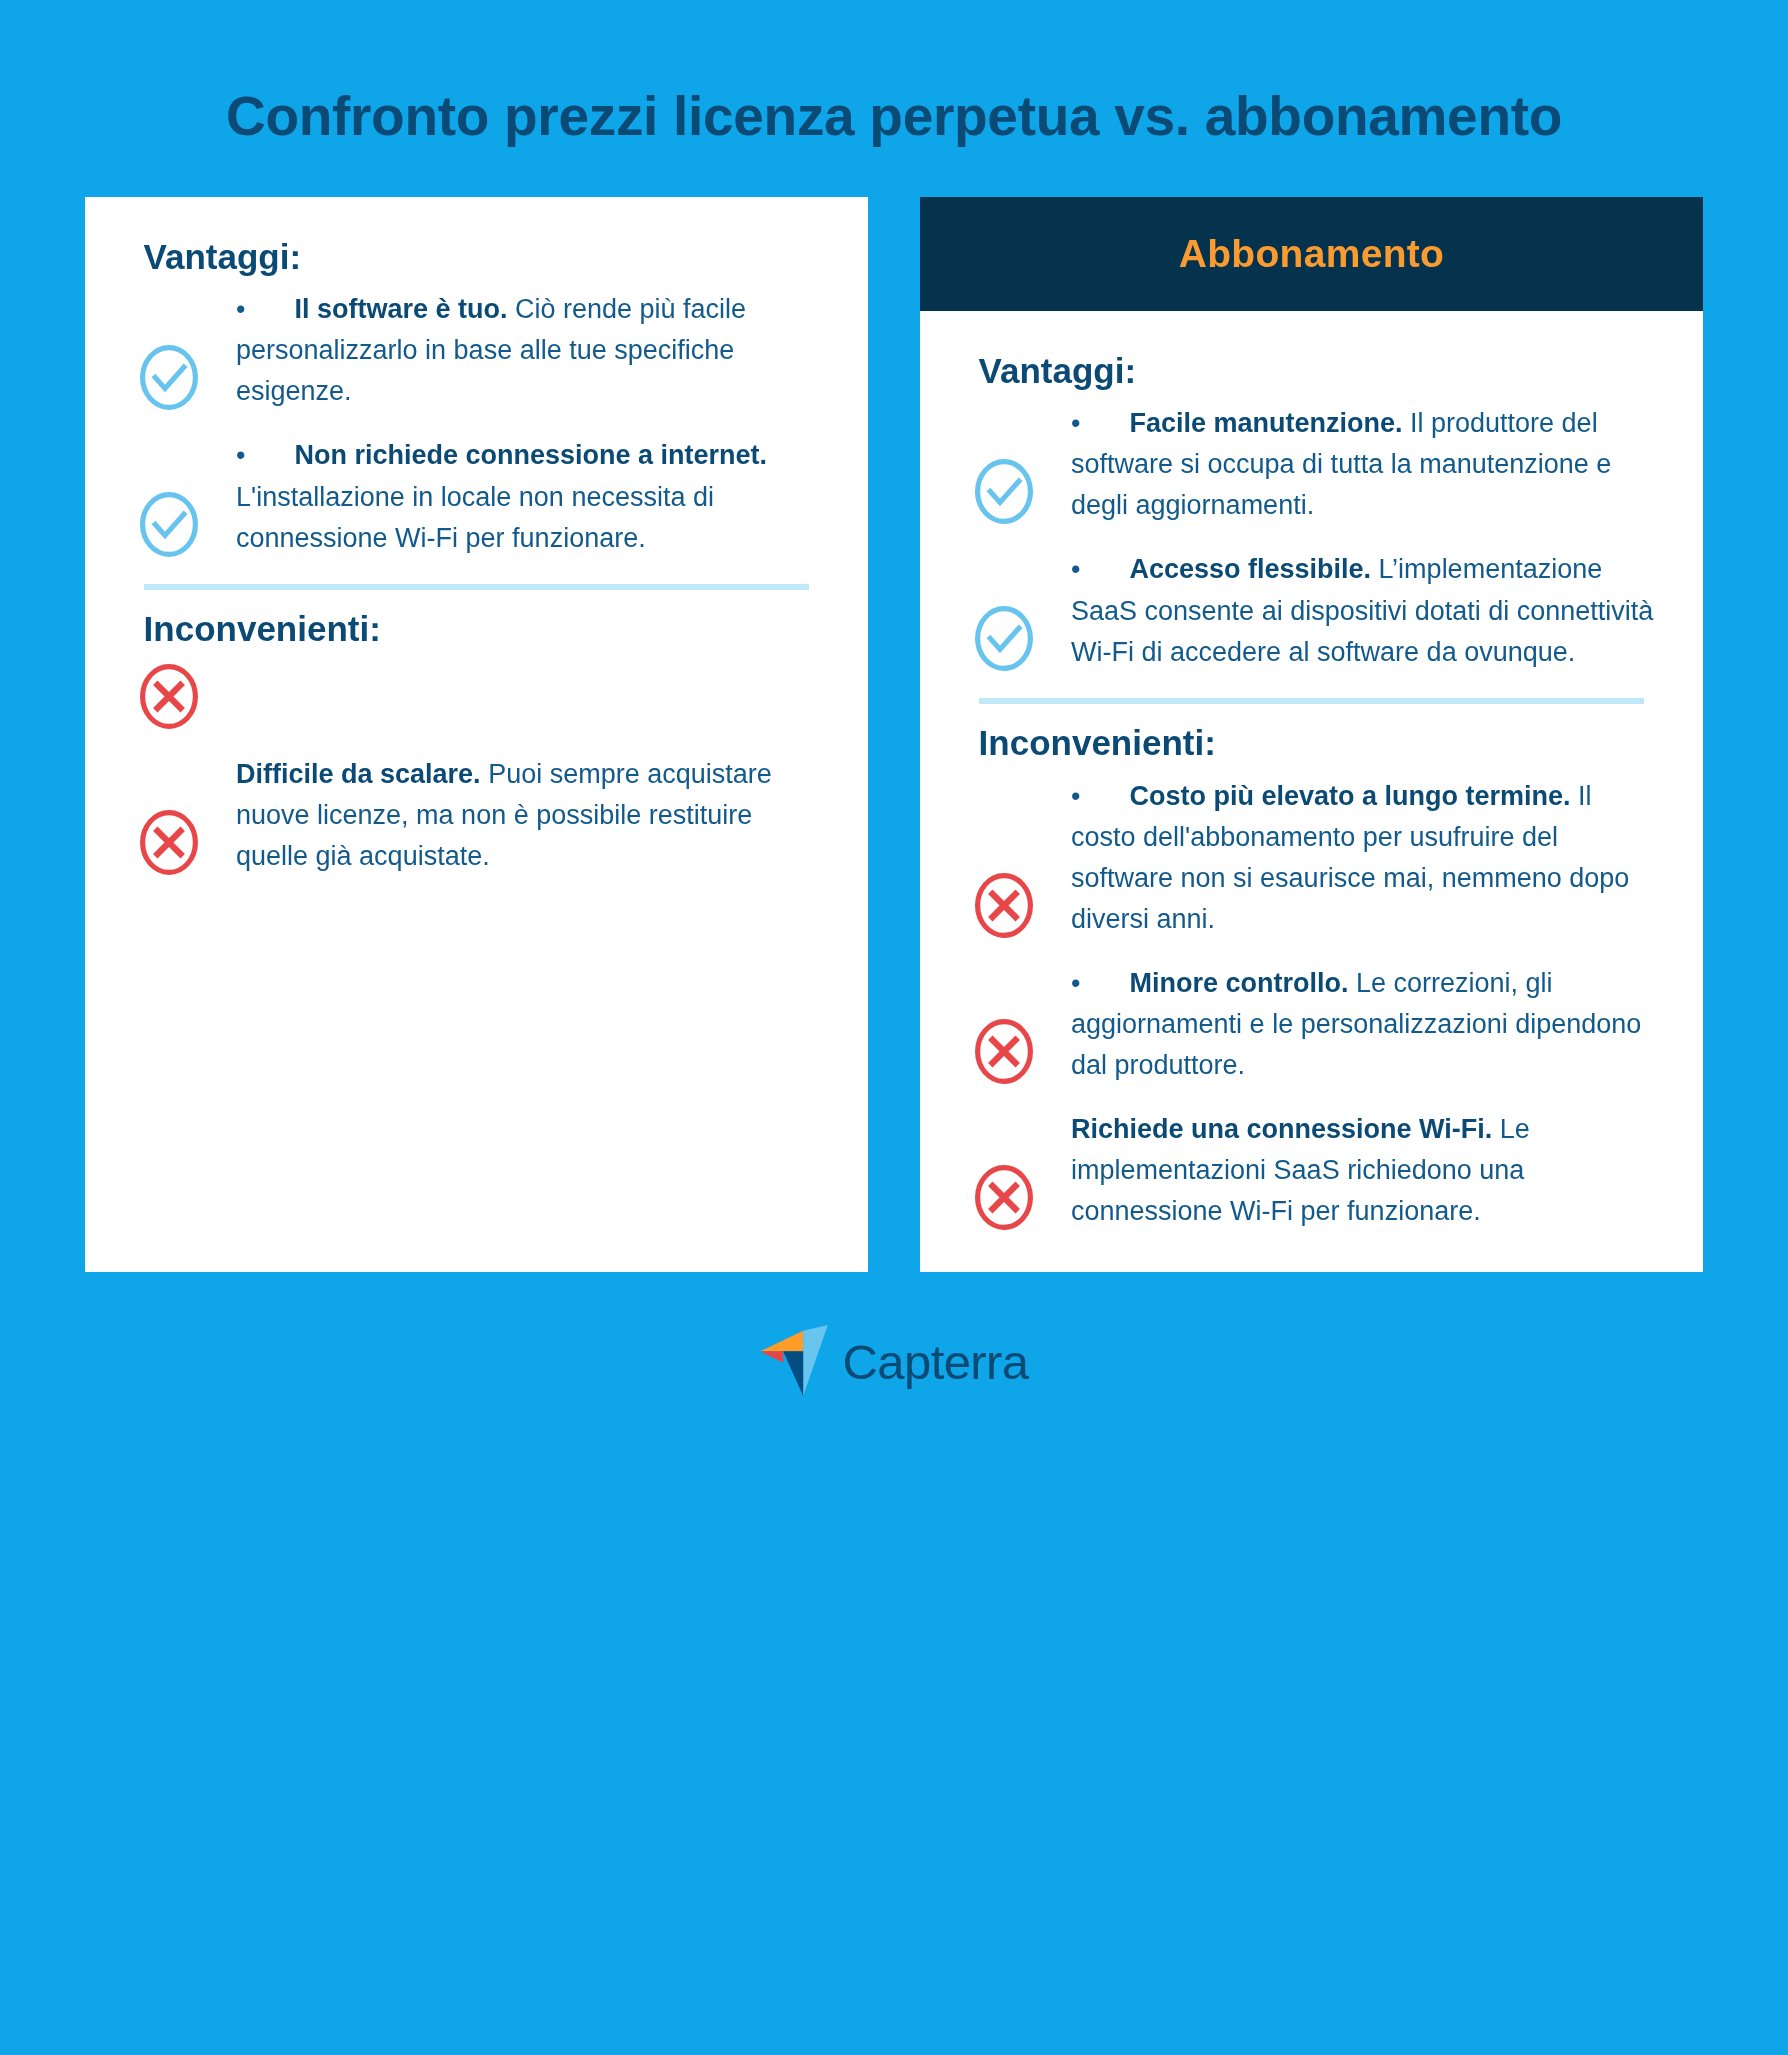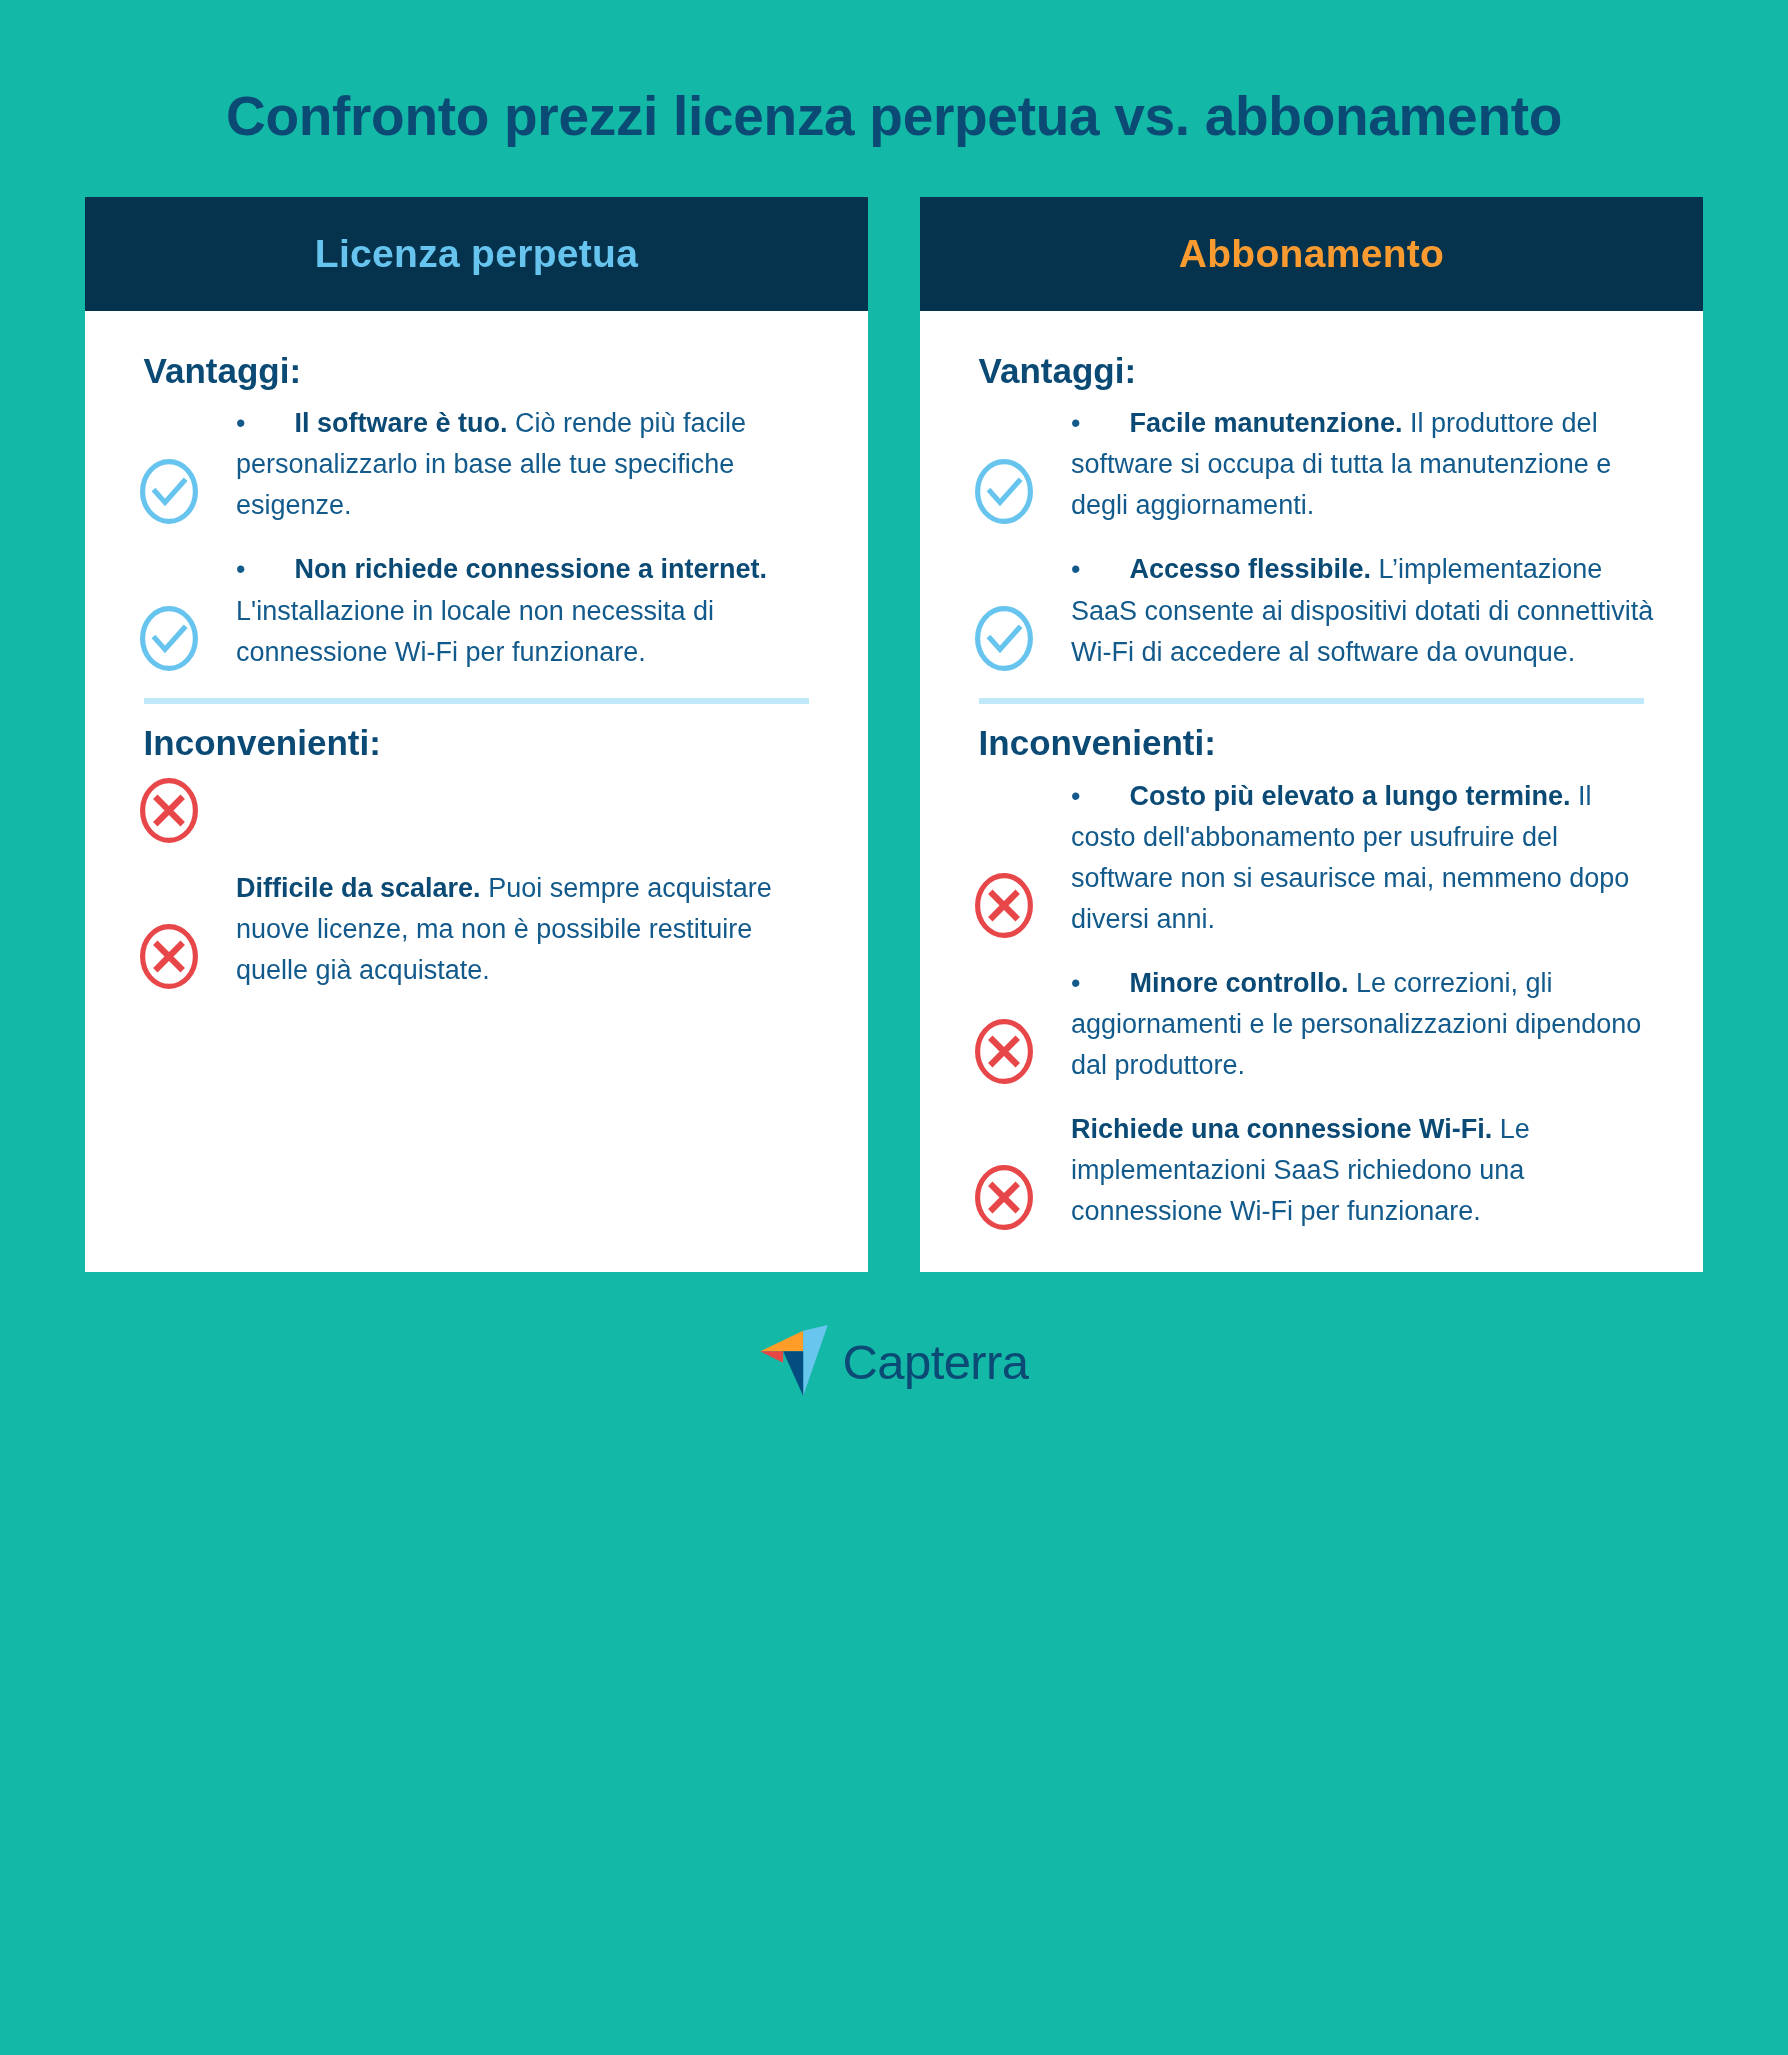--- a/index.html
+++ b/index.html
@@ -8,21 +8,21 @@
     width: 1788px;
     height: 2056px;
     background: #EBF7FD;
     font-family: "Liberation Sans", sans-serif;
   }
 
   .page {
     position: relative;
     width: 1788px;
     height: 2056px;
-    background: #14b8a6;
+    background: #0ea5e9;
     overflow: hidden;
   }
 
   
   .page-title {
     text-align: center;
     font-size: 55px;
     font-weight: bold;
     color: #0A4A75;
     letter-spacing: -0.3px;
@@ -146,23 +146,20 @@
 </head>
 <body>
 
 <div class="page">
 
   <h1 class="page-title">Confronto prezzi licenza perpetua vs. abbonamento</h1>
 
   <div class="columns">
 
     <div class="card">
-      <div class="card-header header-left">
-        <span class="card-header-title">Licenza perpetua</span>
-      </div>
       <div class="card-body">
         <div class="section-heading">Vantaggi:</div>
         <div class="bullet-list">
             <div class="bullet-row">
               <div class="icon-cell">
                 <svg class="icon-svg" width="62" height="69" viewBox="0 0 108 120" xmlns="http://www.w3.org/2000/svg">
       <ellipse cx="54" cy="60" rx="46" ry="52" fill="none" stroke="#67C4EE" stroke-width="9"></ellipse>
       <polyline points="30,60 47,79 80,42" fill="none" stroke="#67C4EE" stroke-width="9" stroke-linecap="square" stroke-linejoin="miter"></polyline>
     </svg>
               </div>

